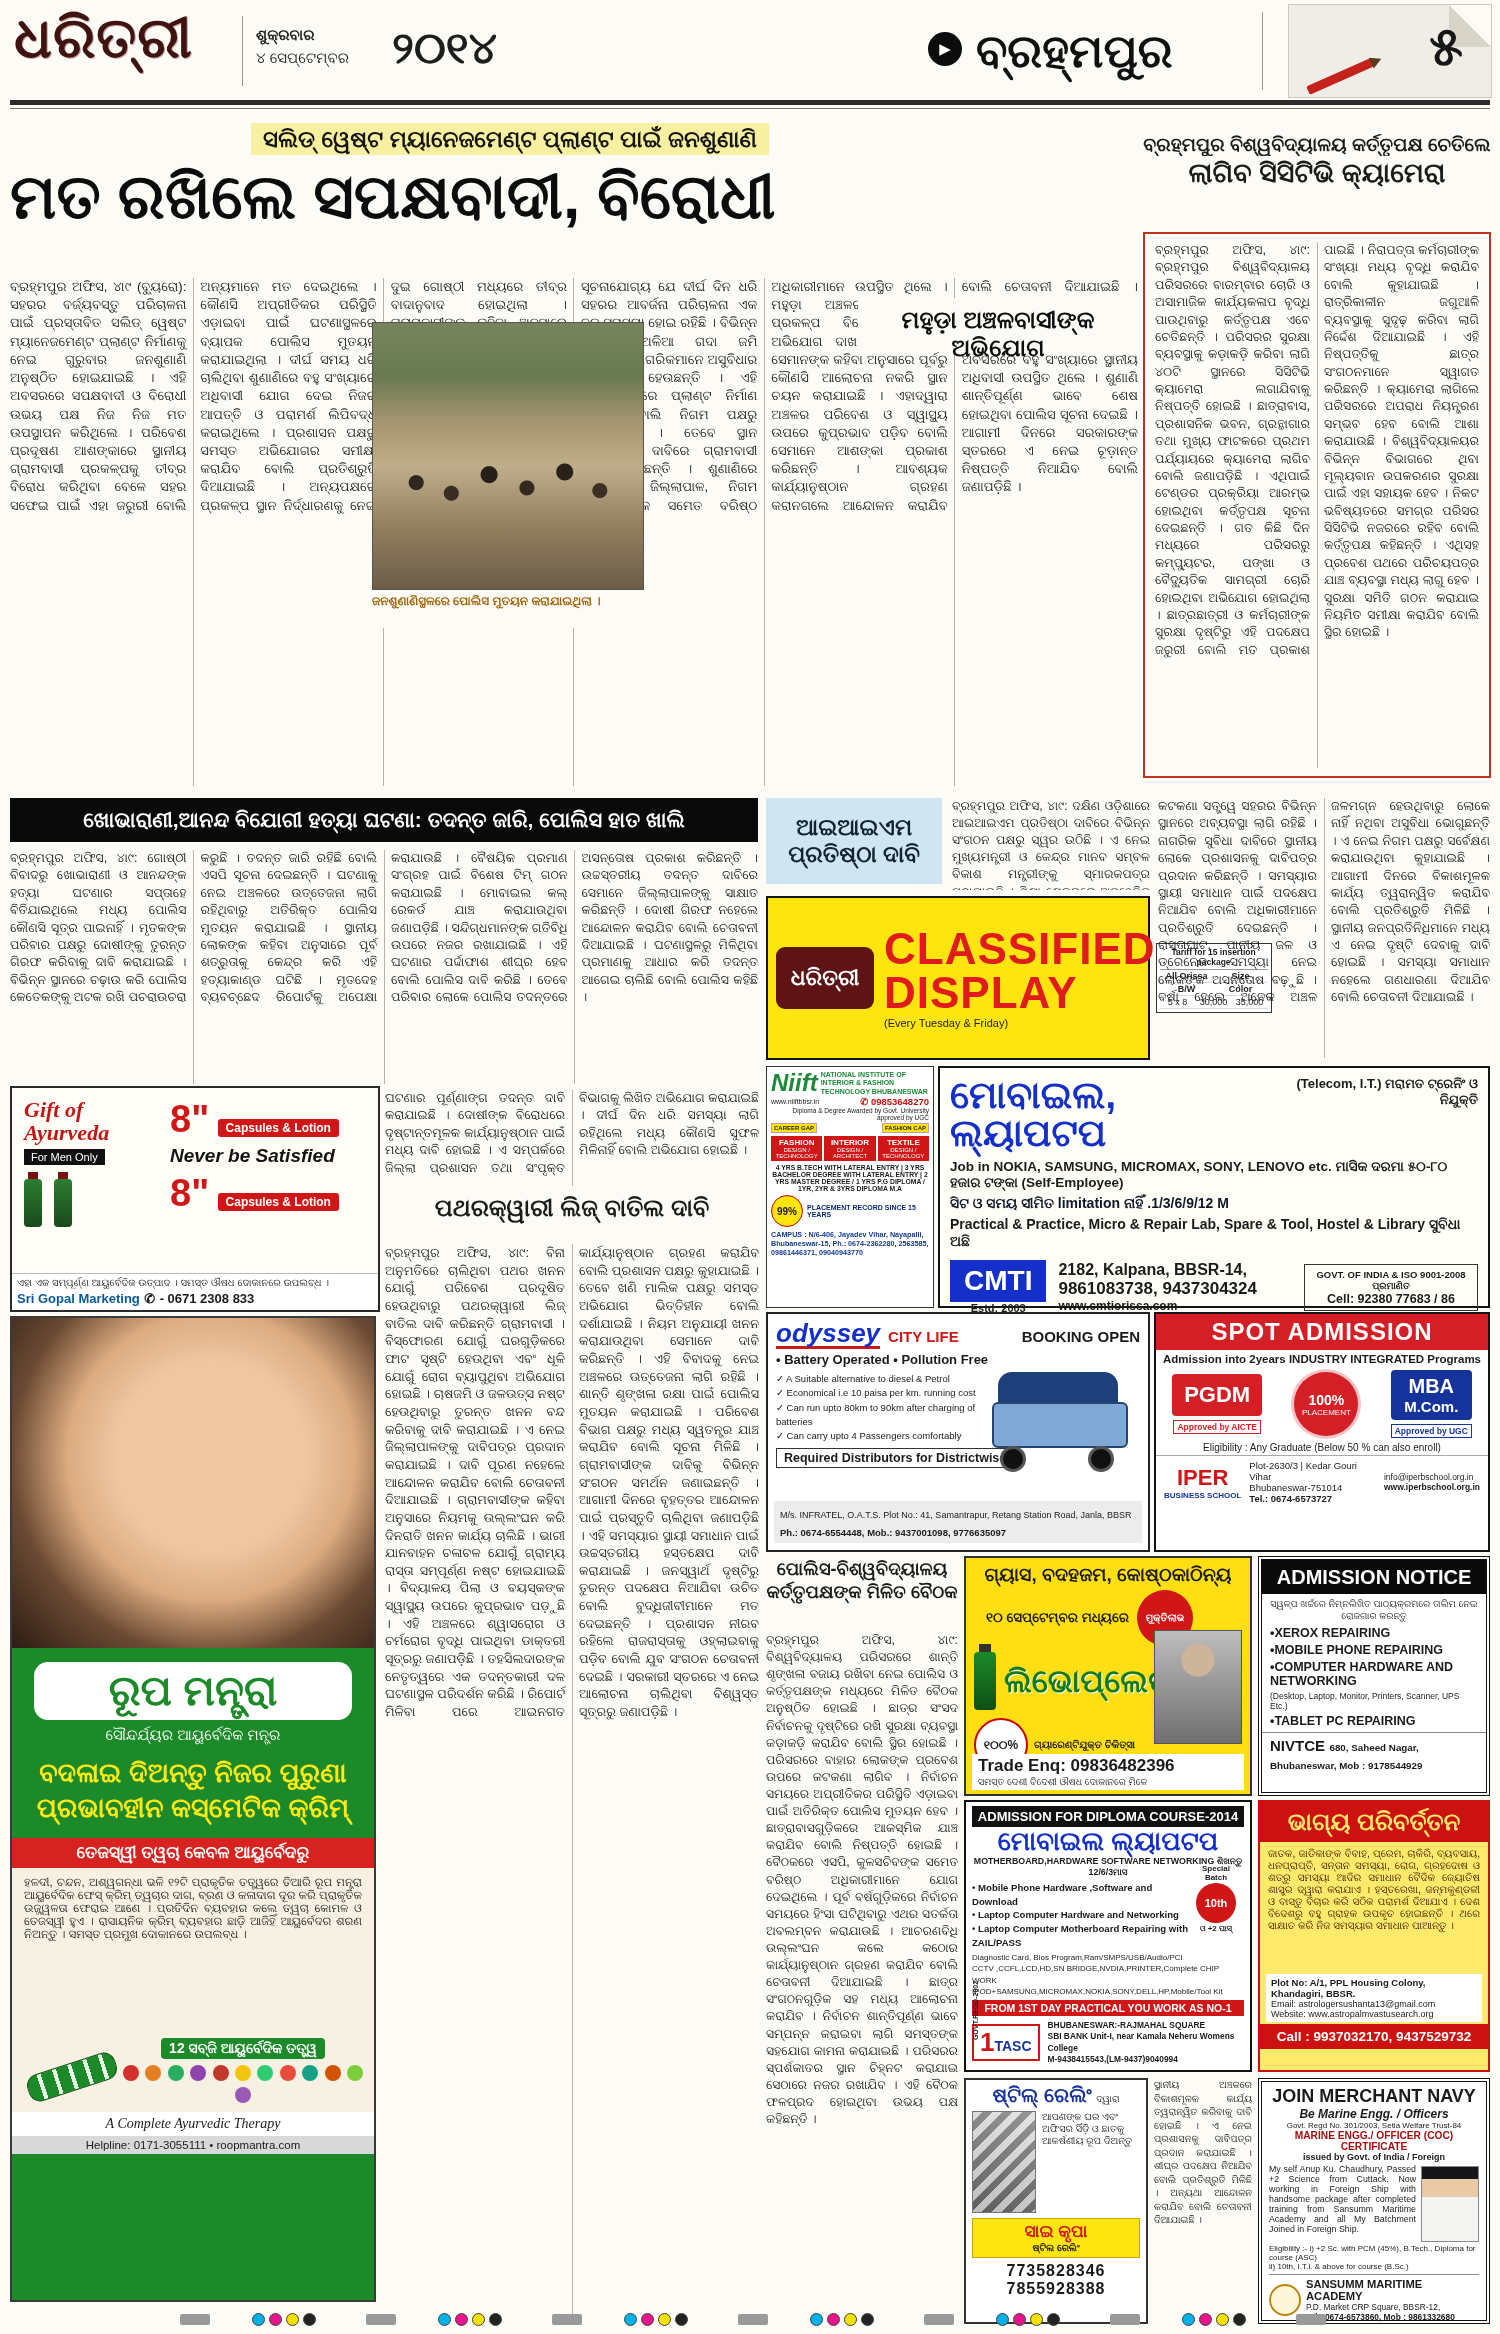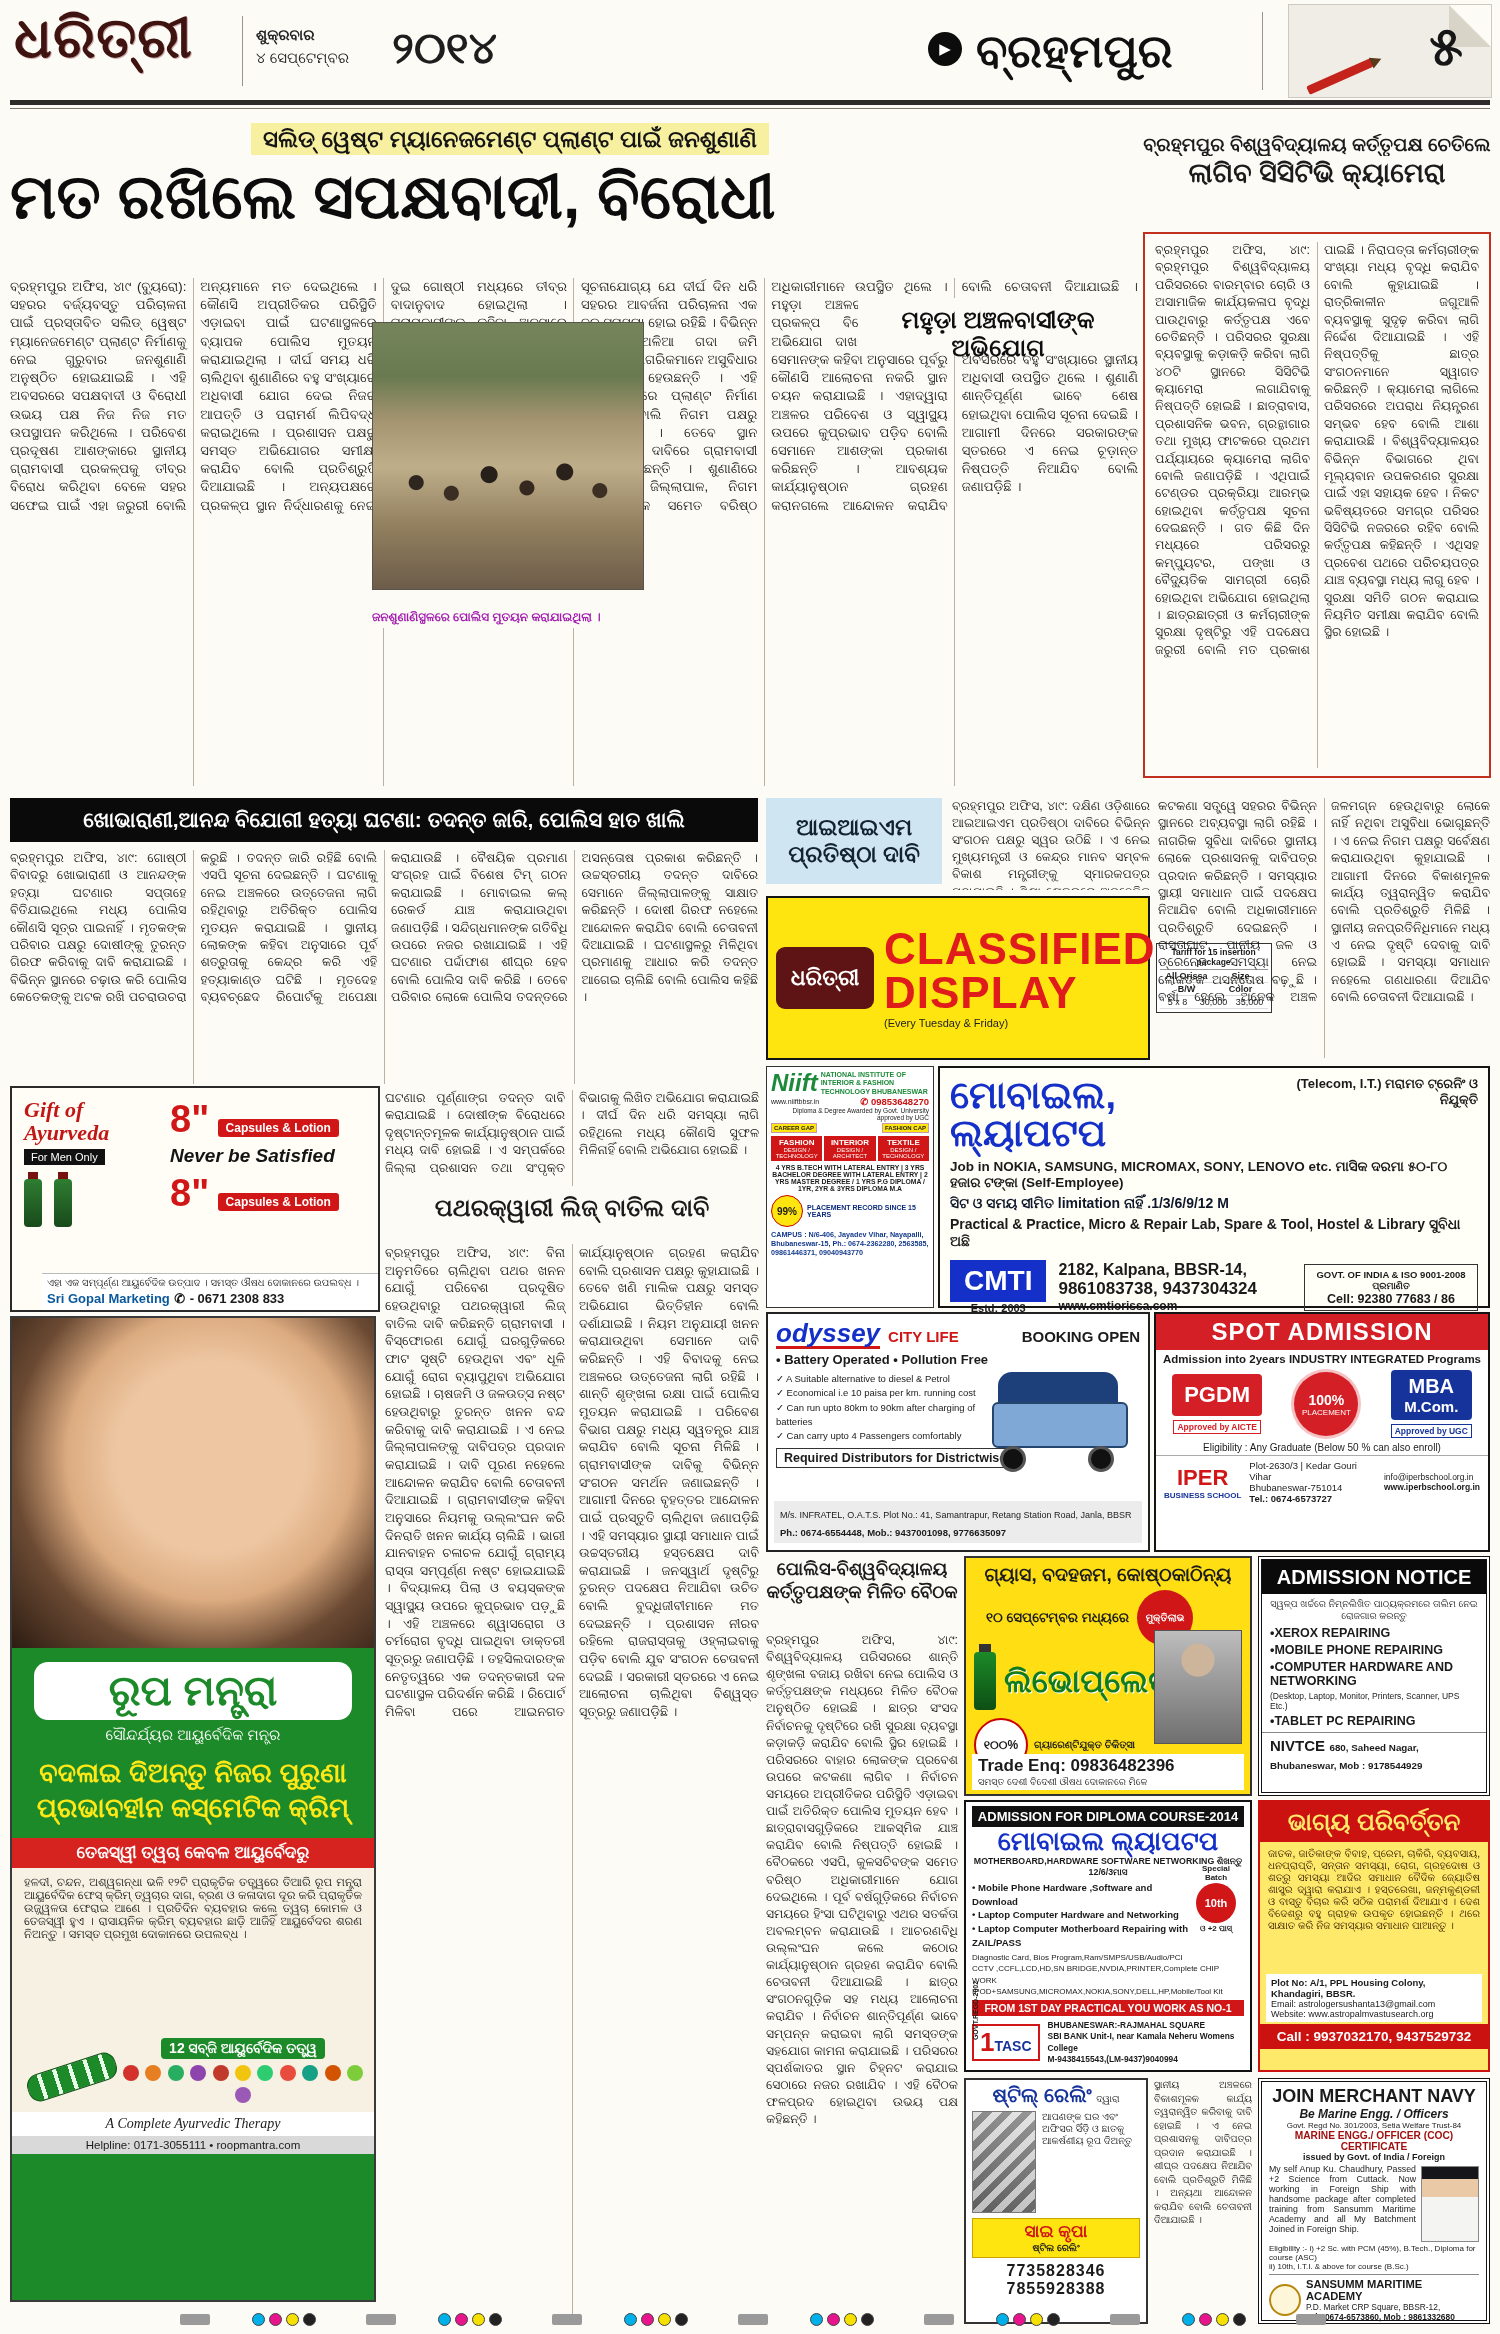--- a/index.html
+++ b/index.html
@@ -35,21 +35,21 @@
   .headline1{font-size:62px;font-weight:bold;color:#0c0c0c;line-height:1.05;letter-spacing:0;}
   .photo-art{height:266px;border:1px solid #58544c;
     background:
       radial-gradient(circle at 16% 60%, #2f2620 0 7px, rgba(0,0,0,0) 8px),
       radial-gradient(circle at 29% 64%, #3a2d24 0 7px, rgba(0,0,0,0) 8px),
       radial-gradient(circle at 43% 57%, #271f1a 0 8px, rgba(0,0,0,0) 9px),
       radial-gradient(circle at 57% 62%, #35291f 0 7px, rgba(0,0,0,0) 8px),
       radial-gradient(circle at 71% 56%, #2b211b 0 8px, rgba(0,0,0,0) 9px),
       radial-gradient(circle at 84% 63%, #3d2f24 0 7px, rgba(0,0,0,0) 8px),
       linear-gradient(180deg,#76855c 0%,#697a50 20%,#a3936f 36%,#bfae8a 54%,#92805f 76%,#6d5c49 100%);}
-  .photo-cap{font-size:12px;font-weight:bold;padding-top:20px;color:#a21caf;}
+  .photo-cap{font-size:12px;font-weight:bold;padding-top:4px;color:#a16207;}
   .subhead{background:#fcfbf6;font-size:24px;font-weight:bold;text-align:center;padding-top:8px;color:#0e0e0e;}
   
   .cctv-h1{font-size:19px;font-weight:bold;text-align:center;white-space:nowrap;overflow:hidden;}
   .cctv-h2{font-size:27px;font-weight:bold;text-align:center;margin-top:2px;white-space:nowrap;overflow:hidden;}
   .cctv-box{border:2px solid #c23020;padding:8px 10px;background:#fdfcf7;}
   
   .blackbar{background:#0a0a0a;color:#fff;font-size:21px;font-weight:bold;text-align:center;
             line-height:44px;white-space:nowrap;overflow:hidden;}
   .iim-head{float:left;width:176px;height:86px;background:#cfe6f2;margin-right:10px;
             display:flex;flex-direction:column;align-items:center;justify-content:center;
@@ -67,21 +67,21 @@
   
   .ayur{border:2px solid #2a2a2a;background:#fffdf6;}
   .ay-title{font-family:"Liberation Serif",serif;font-style:italic;font-weight:bold;font-size:22px;color:#c21717;line-height:1.05;}
   .ay-men{display:inline-block;background:#111;color:#fff;font-size:11px;padding:2px 7px;margin-top:5px;}
   .ay-8{font-size:38px;font-weight:bold;color:#d01616;line-height:1;}
   .ay-prod{display:inline-block;background:#d01616;color:#fff;font-size:12px;font-weight:bold;
            padding:2px 8px;border-radius:3px;margin-left:4px;}
   .ay-slogan{font-size:19px;font-weight:bold;font-style:italic;color:#141414;margin:7px 0;}
   .bottle{width:18px;height:48px;border-radius:4px;background:linear-gradient(180deg,#2e7d32,#184a1b);position:relative;display:inline-block;margin-right:8px;}
   .bottle:before{content:"";position:absolute;top:-7px;left:4px;width:10px;height:7px;background:#7a1111;}
-  .ay-strip{background:#fff;border-top:1px solid #bbb;padding:3px 5px;margin-left:30px;}
+  .ay-strip{background:#fff;border-top:1px solid #bbb;padding:3px 5px;}
   
   .niift{border:1px solid #333;background:#fff;padding:4px;box-sizing:border-box;}
   .nf-name{font-size:24px;font-weight:bold;font-style:italic;color:#1d8a3a;line-height:1;}
   .nf-inst{font-size:7px;font-weight:bold;color:#1d8a3a;line-height:1.2;}
   .nf-streams{display:flex;gap:2px;margin-top:3px;}
   .nf-box{flex:1;background:#d01616;color:#fff;text-align:center;padding:2px 1px;}
   .nf-box .t{font-size:8px;font-weight:bold;}
   .nf-box .s{font-size:6px;}
   .nf-tag{background:#ffe50f;font-size:6px;font-weight:bold;padding:1px 2px;border:1px solid #c9a;}
   .nf-pct{width:30px;height:30px;border-radius:50%;background:#ffe50f;border:1px solid #c00;

